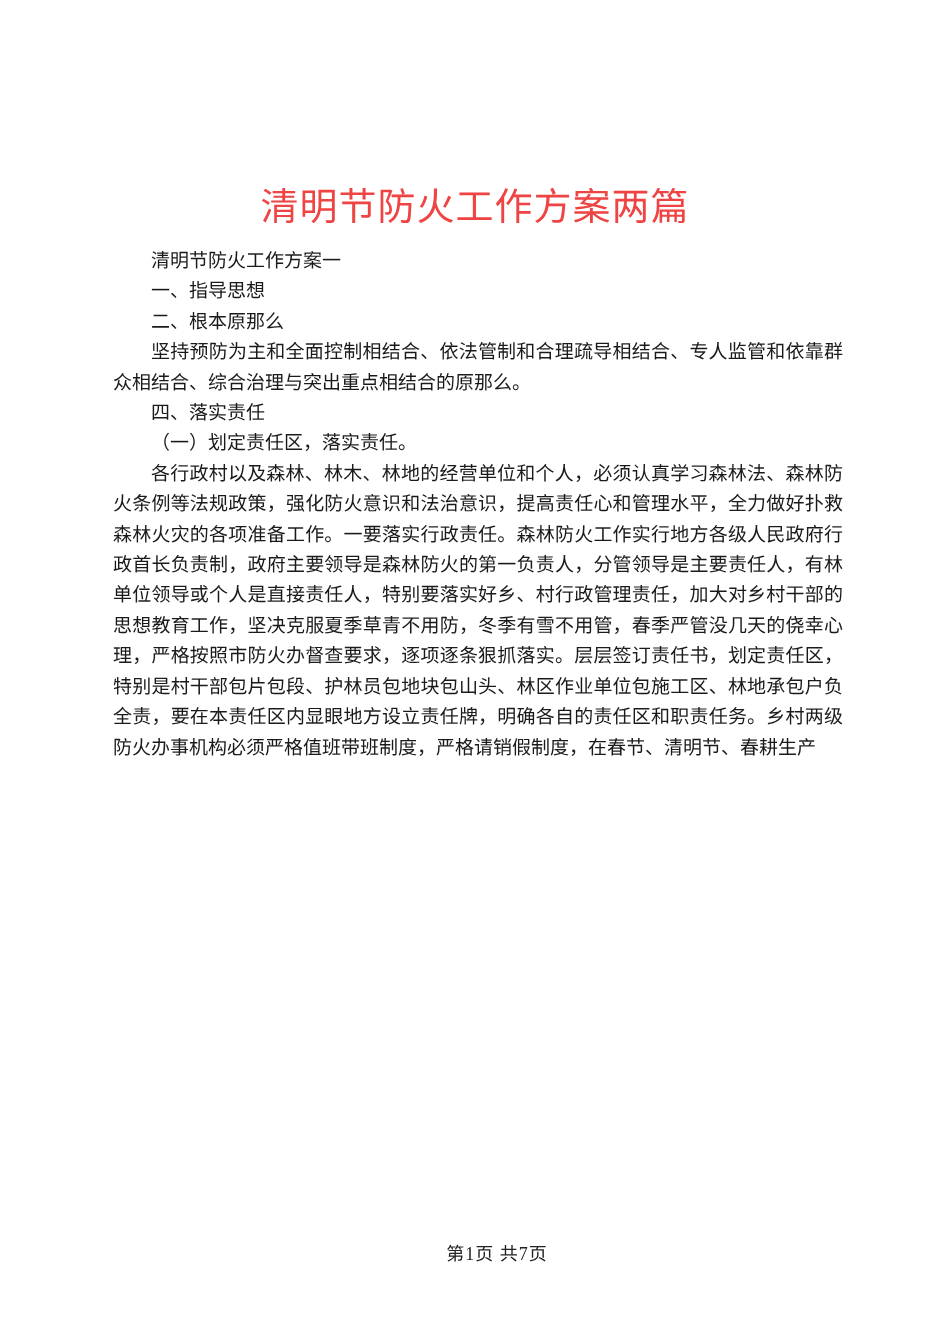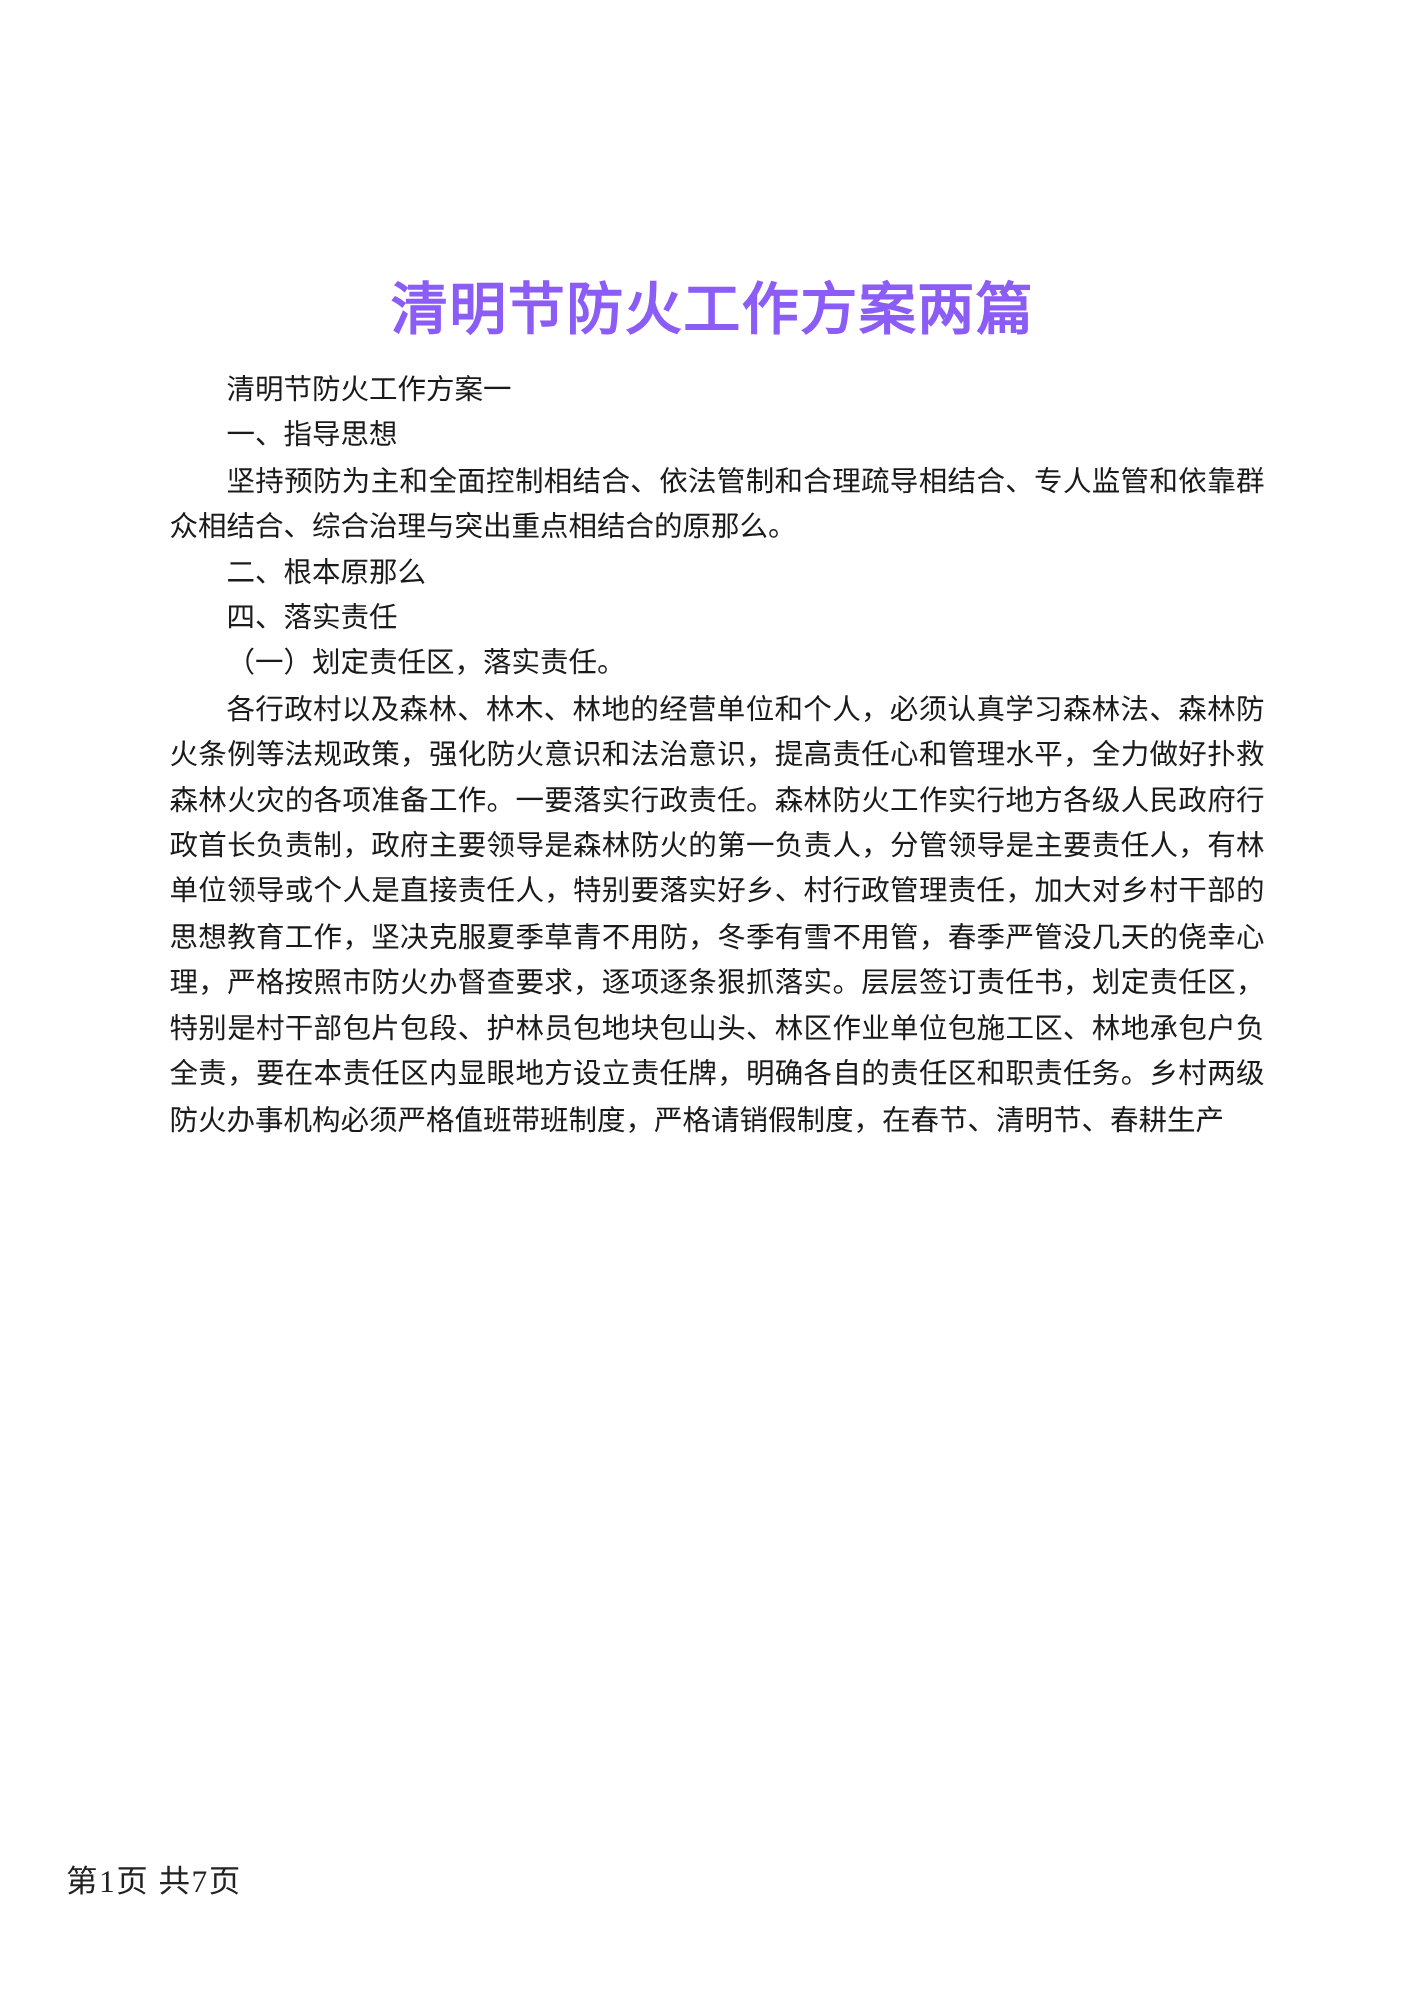--- a/index.html
+++ b/index.html
@@ -14,24 +14,24 @@
     background: #ffffff;
     overflow: hidden;
     font-family: "Liberation Serif", "DejaVu Serif", serif;
     color: #000000;
   }
   .doc-title {
     margin: 0;
     padding-top: 184px;
     font-size: 38px;
     line-height: 46px;
-    font-weight: bold;
+    font-weight: normal;
     text-align: center;
     letter-spacing: 1px;
-    color: #8b5cf6;
+    color: #ef4444;
   }
   .doc-body {
     width: 730px;
     margin: 16px 107px 0 113px;
     font-size: 19px;
     line-height: 30.4px;
     text-align: justify;
     text-justify: inter-ideograph;
     color: #1a1a1a;
   }
@@ -40,38 +40,39 @@
     padding: 0;
     text-indent: 2em;
   }
   .page-footer {
     position: absolute;
     top: 1242px;
     left: 0;
     width: 100%;
     box-sizing: border-box;
     padding-left: 44px;
-    font-size: 21px;
+    text-align: center;
+    font-size: 18px;
     line-height: 24px;
     letter-spacing: 1px;
     color: #222222;
   }
 </style>
 </head>
 <body>
 
 <div class="page">
 
   <h1 class="doc-title">清明节防火工作方案两篇</h1>
 
   <div class="doc-body">
     <p class="para">清明节防火工作方案一</p>
     <p class="para">一、指导思想</p>
+    <p class="para">二、根本原那么</p>
     <p class="para">坚持预防为主和全面控制相结合、依法管制和合理疏导相结合、专人监管和依靠群众相结合、综合治理与突出重点相结合的原那么。</p>
-    <p class="para">二、根本原那么</p>
     <p class="para">四、落实责任</p>
     <p class="para">（一）划定责任区，落实责任。</p>
     <p class="para">各行政村以及森林、林木、林地的经营单位和个人，必须认真学习森林法、森林防火条例等法规政策，强化防火意识和法治意识，提高责任心和管理水平，全力做好扑救森林火灾的各项准备工作。一要落实行政责任。森林防火工作实行地方各级人民政府行政首长负责制，政府主要领导是森林防火的第一负责人，分管领导是主要责任人，有林单位领导或个人是直接责任人，特别要落实好乡、村行政管理责任，加大对乡村干部的思想教育工作，坚决克服夏季草青不用防，冬季有雪不用管，春季严管没几天的侥幸心理，严格按照市防火办督查要求，逐项逐条狠抓落实。层层签订责任书，划定责任区，特别是村干部包片包段、护林员包地块包山头、林区作业单位包施工区、林地承包户负全责，要在本责任区内显眼地方设立责任牌，明确各自的责任区和职责任务。乡村两级防火办事机构必须严格值班带班制度，严格请销假制度，在春节、清明节、春耕生产</p>
   </div>
 
   <div class="page-footer">
     <span>第1页 共7页</span>
   </div>
 
 </div>

